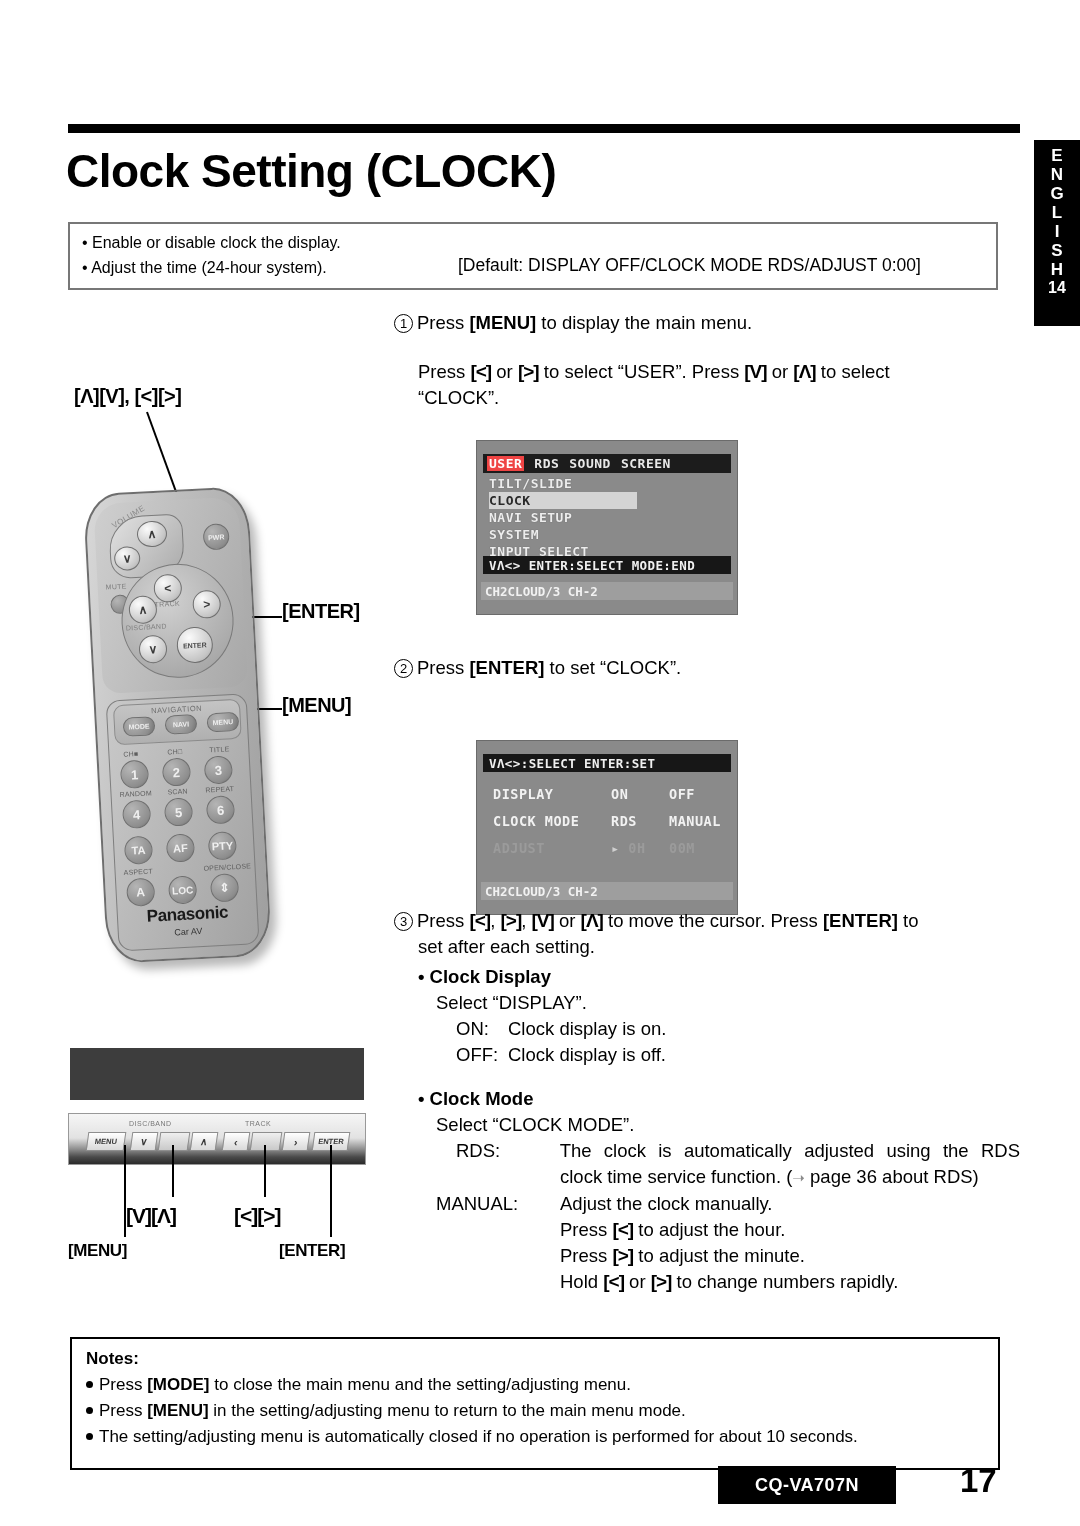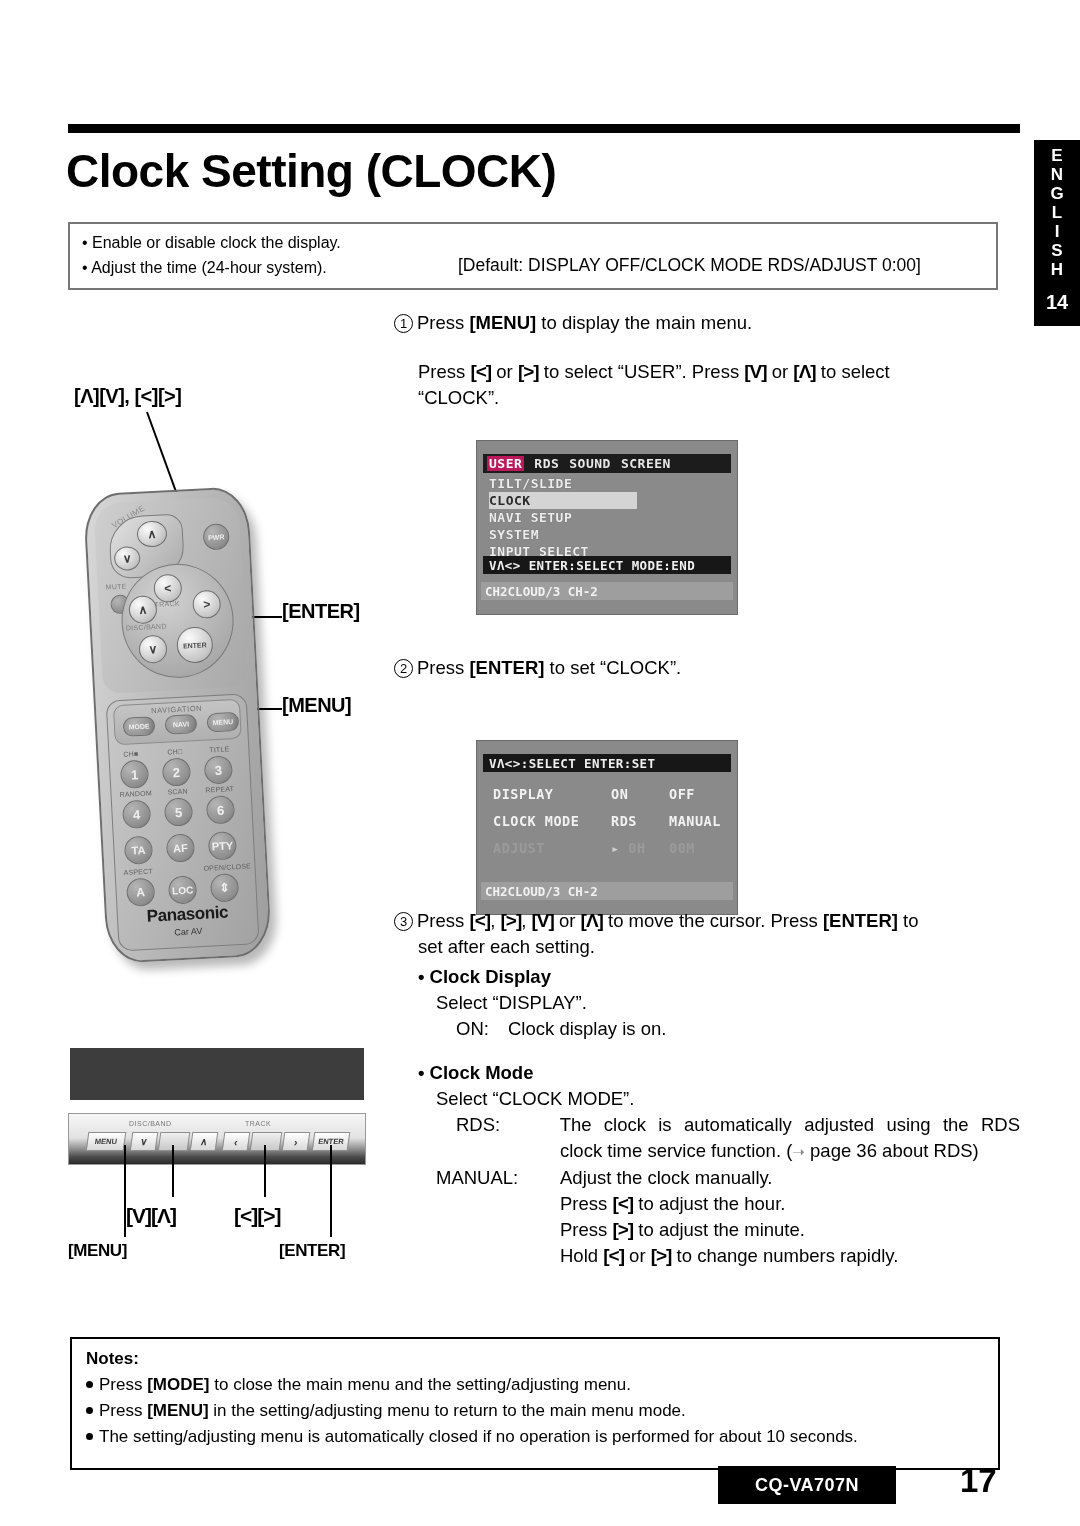--- a/index.html
+++ b/index.html
@@ -28,21 +28,21 @@
     position: absolute; right: 0; top: 140px;
     width: 46px; height: 186px;
     background: #000; color: #fff;
     display: flex; flex-direction: column; align-items: center;
     padding-top: 6px;
   }
   .lang-tab .ch {
     font-size: 17px; font-weight: bold; line-height: 19px;
   }
   .lang-tab .num {
-    font-size: 20px; font-weight: bold; margin-top: 12px;
+    font-size: 16px; font-weight: bold; margin-top: 0;
   }
 
   
   .summary-box {
     position: absolute; left: 68px; top: 222px;
     width: 930px; height: 68px;
     border: 2px solid #777;
     background: #fff;
   }
   .summary-bullets {
@@ -86,21 +86,21 @@
   .sc-topbar {
     position: absolute; left: 6px; right: 6px; top: 13px; height: 19px;
     background: #1c1c1c;
   }
   .sc-tabs {
     position: absolute; left: 10px; right: 8px; top: 14px; height: 17px;
     display: flex; align-items: center; gap: 10px;
     font-size: 13px; font-weight: bold; color: #e8e8e8;
     letter-spacing: 0.5px;
   }
-  .sc-tabs .sel { background: #be185d; color: #fff; padding: 0 2px; }
+  .sc-tabs .sel { background: #ef4444; color: #fff; padding: 0 2px; }
   .sc-list {
     position: absolute; left: 12px; top: 34px;
     font-size: 13px; line-height: 17px; letter-spacing: 0.5px;
     color: #ededed; font-weight: bold;
   }
   .sc-list div { white-space: nowrap; text-shadow: 0 0 1px #555; }
   .sc-list div.hl {
     background: #d4d4d4; color: #2a2a2a; width: 148px; text-shadow: none;
   }
   .sc-guide {
@@ -374,20 +374,24 @@
       <span class="circnum">3</span><span>Press </span><span class="key">[&lt;]</span><span>, </span><span class="key">[&gt;]</span><span>, </span><span class="key">[V]</span><span> or </span><span class="key">[Λ]</span><span> to move the cursor. Press </span><b class="k">[ENTER]</b><span> to</span>
       <span class="step-indent">set after each setting.</span>
     </div>
 
     <div style="font-size:18.5px;line-height:26px;margin-top:4px">
       <div style="padding-left:24px;font-weight:bold">• Clock Display</div>
       <div style="padding-left:42px">Select “DISPLAY”.</div>
       <div style="padding-left:62px;display:flex">
         <span style="width:52px">ON:</span>
         <span>Clock display is on.</span>
+      </div>
+      <div style="padding-left:62px;display:flex">
+        <span style="width:52px">OFF:</span>
+        <span>Clock display is off.</span>
       </div>
     </div>
 
     <div style="font-size:18.5px;line-height:26px;margin-top:18px">
       <div style="padding-left:24px;font-weight:bold">• Clock Mode</div>
       <div style="padding-left:42px">Select “CLOCK MODE”.</div>
       <div style="padding-left:62px;display:flex">
         <span style="width:104px">RDS:</span>
         <span style="width:462px;text-align:justify;text-align-last:justify">The clock is automatically adjusted using the RDS</span>
       </div>

